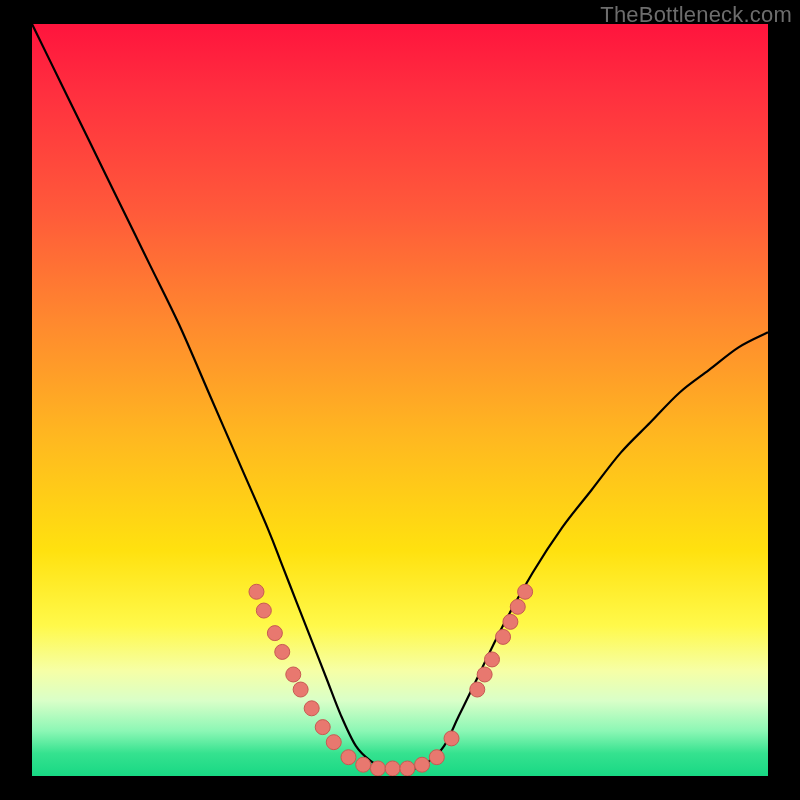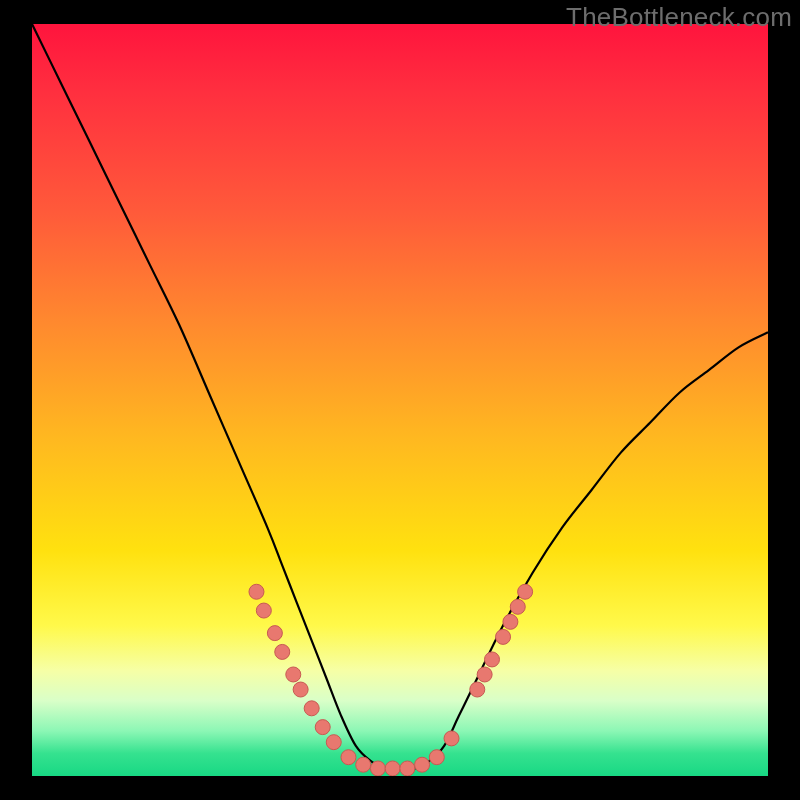--- a/index.html
+++ b/index.html
@@ -40,21 +40,21 @@
       #8cf7b5 94%,
       #35e28f 97%,
       #18d884 100%
     );
   }
   .watermark {
     position: absolute;
     top: 2px;
     right: 8px;
     color: #6d6d6d;
-    font-size: 26px;
+    font-size: 22px;
     font-weight: 400;
     letter-spacing: 0.2px;
     user-select: none;
   }
   svg.curve {
     position: absolute;
     left: 0;
     top: 0;
     width: 736px;
     height: 752px;

